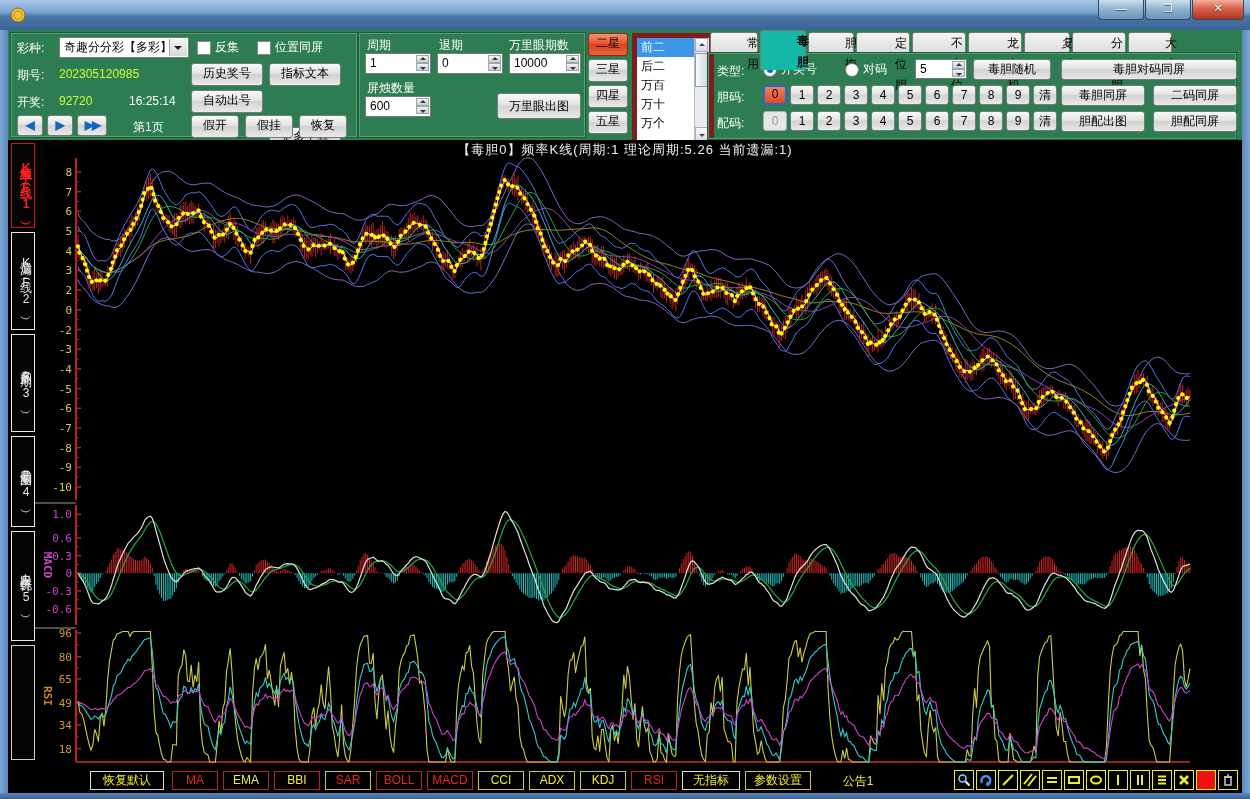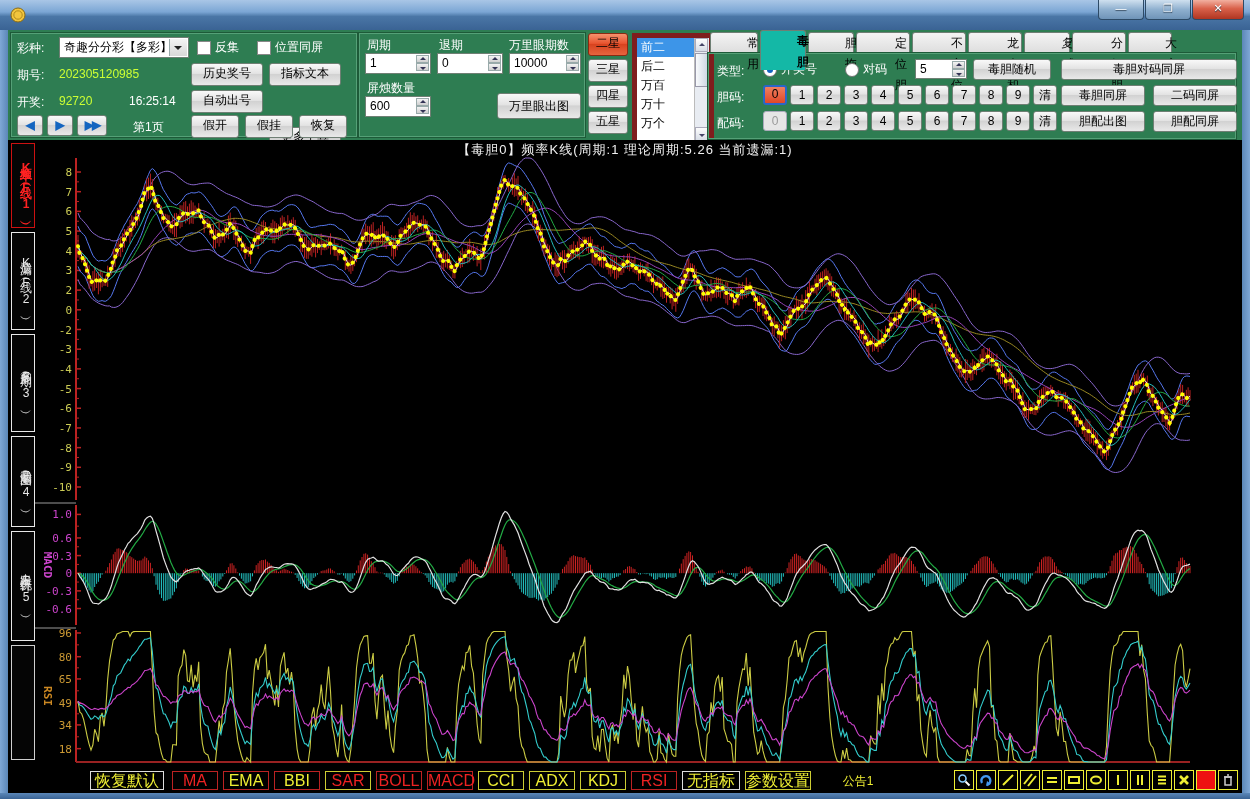--- a/index.html
+++ b/index.html
@@ -78,21 +78,21 @@
   .chart-title{position:absolute;left:0;top:1px;width:100%;text-align:center;color:#f0f0f0;
     font-size:13px;letter-spacing:1px;}
   .sidetab{position:absolute;left:3px;width:24px;background:#050505;border:1px solid #e8e8e8;
     color:#e8e8e8;writing-mode:vertical-rl;text-orientation:upright;text-align:center;
     font-size:12px;letter-spacing:2px;box-sizing:border-box;}
   .sidetab.active{color:#ff2222;border-color:#cc1111;font-weight:bold;}
   .sidetab.empty{border-color:#cfcfcf;}
   
   .bottombar{position:absolute;left:8px;top:768px;width:1234px;height:25px;background:#000;}
   .bbtn{position:absolute;top:3px;height:19px;line-height:17px;text-align:center;background:#000;
-    border:1px solid #ccc;color:#eeee33;font-size:16px;box-sizing:border-box;}
+    border:1px solid #ccc;color:#eeee33;font-size:12px;box-sizing:border-box;}
   .notice{position:absolute;top:5px;color:#eeee33;}
   .iconbar{position:absolute;right:4px;top:2px;display:flex;gap:2px;}
   .tbicon{width:20px;height:20px;background:#000;border:1px solid #eeee33;box-sizing:border-box;
     display:flex;align-items:center;justify-content:center;}
   .tbicon.red{background:#ee1111;border-color:#eeee33;}
   .frame-bottom{position:absolute;left:0;top:793px;width:1250px;height:6px;
     background:linear-gradient(180deg,#5b87b8,#3a6394);}
   .frame-left{position:absolute;left:0;top:30px;width:8px;height:769px;
     background:linear-gradient(90deg,#7fa8d6,#5b87b8);}
   .frame-right{position:absolute;right:0;top:30px;width:8px;height:769px;

